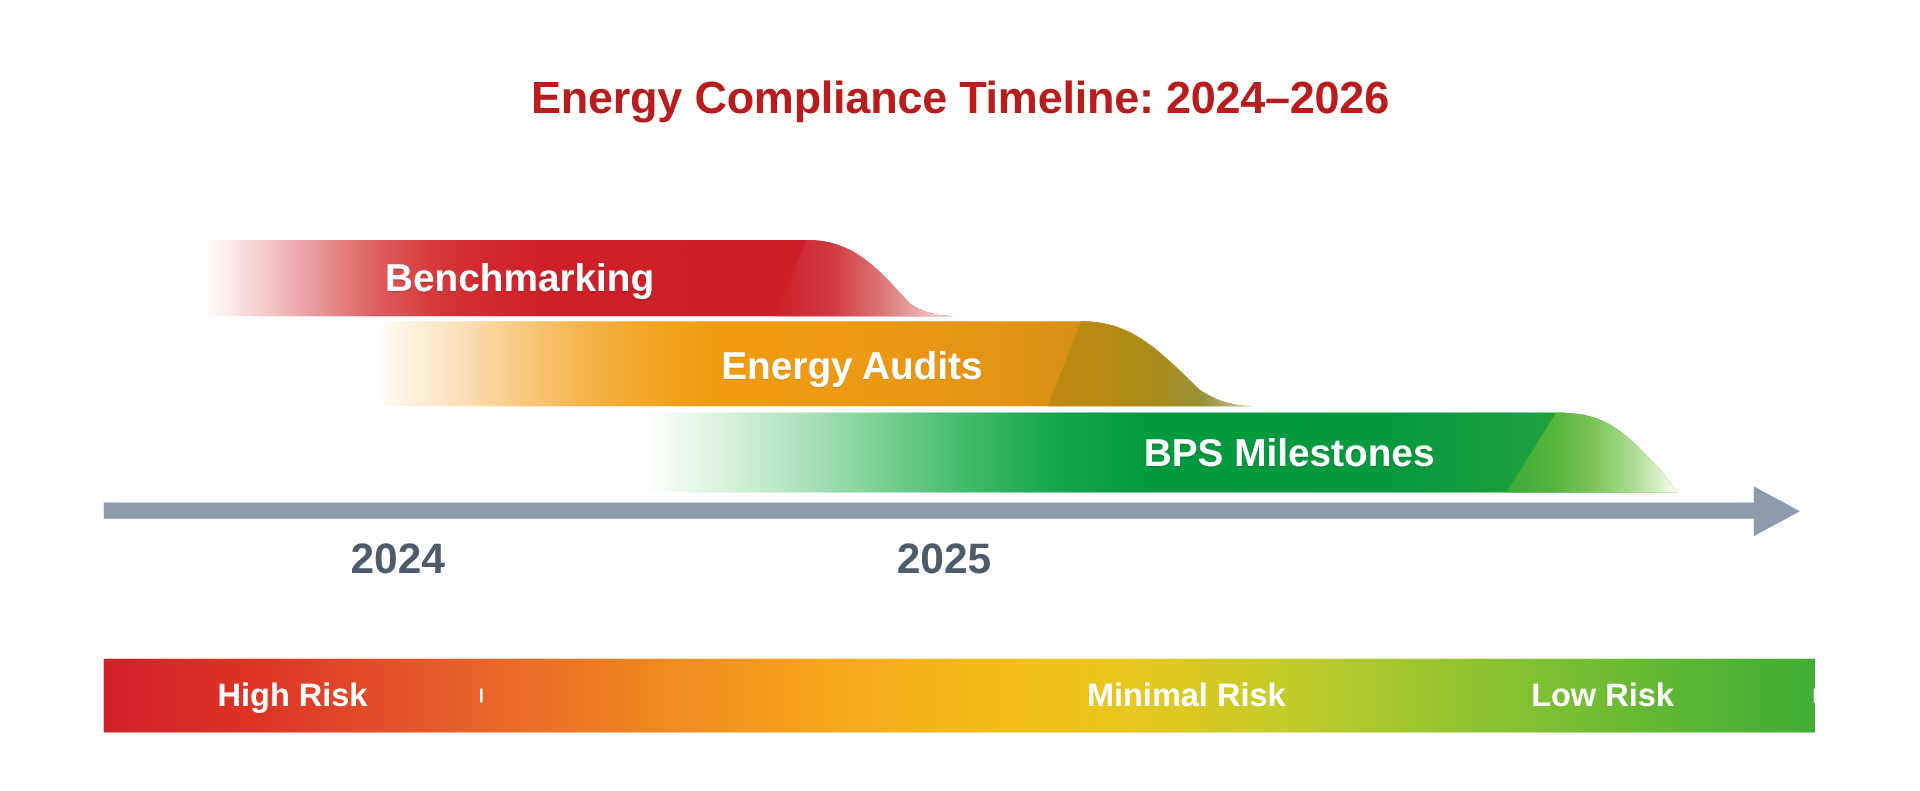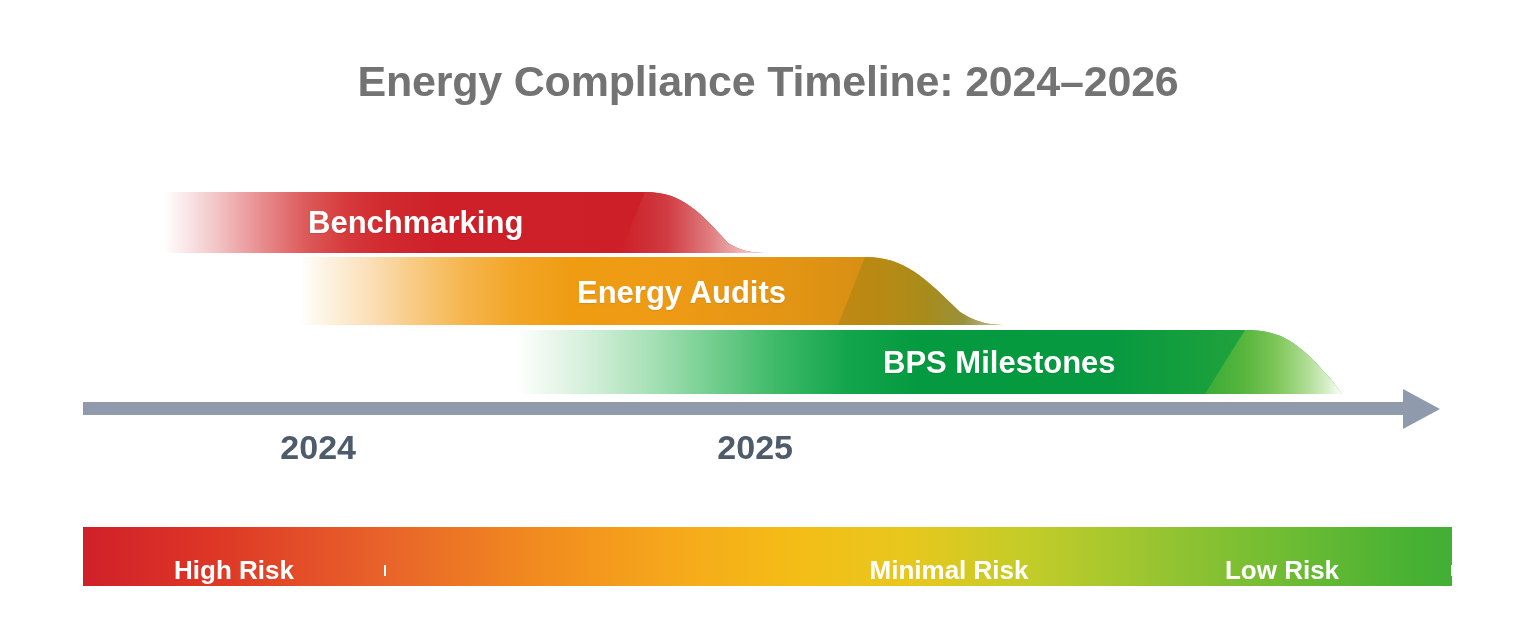--- a/index.html
+++ b/index.html
@@ -18,23 +18,23 @@
     overflow: hidden;
   }
 
   
   #title {
     position: absolute;
     left: 0;
     top: 57px;
     width: 1536px;
     text-align: center;
-    font-size: 43px;
-    font-weight: bold;
-    color: #737373;
+    font-size: 36px;
+    font-weight: bold;
+    color: #b91c1c;
     letter-spacing: -0.2px;
     white-space: nowrap;
   }
 
   
   #bands {
     position: absolute;
     left: 0;
     top: 0;
     width: 1536px;
@@ -101,21 +101,21 @@
       #f18a1f 33%,
       #f6a81b 43%,
       #f4bd16 52%,
       #e8c71d 60%,
       #c3cc28 69%,
       #95c431 79%,
       #6ebc33 88%,
       #48b133 97%,
       #41ae35 100%);
     display: flex;
-    align-items: flex-end;
+    align-items: center;
     gap: 19px;
   }
   .risk-seg {
     position: relative;
     display: flex;
     align-items: center;
     justify-content: center;
   }
   .risk-seg-label {
     font-size: 26px;
@@ -224,21 +224,21 @@
       <g>
         <path d="M 163,192 L 645,192 C 682,192 700,212 728,243 C 744,253 756,253 772,253 L 163,253 Z" fill="url(#gradRed)"></path>
         <path d="M 645,192 C 682,192 700,212 728,243 C 744,253 756,253 772,253 L 620,253 Z" fill="url(#gradRedTail)"></path>
       </g>
     </svg>
 
     <div class="band-label" style="left:308px; top:205px;">Benchmarking</div>
 
     <div class="band-label" style="left:553px; top:275px;margin-left:24px;">Energy Audits</div>
 
-    <div class="band-label" style="left:883px; top:345px;">BPS Milestones</div>
+    <div class="band-label" style="left:915px; top:345px;">BPS Milestones</div>
   </div>
 
   <div id="axis-line"></div>
   <div id="axis-arrow"></div>
 
   <div class="year-label" style="left:196px;">2024</div>
   <div class="year-label" style="left:633px;">2025</div>
 
   <div id="risk-legend">
     <div class="risk-seg" style="flex: 0 0 302px;">

